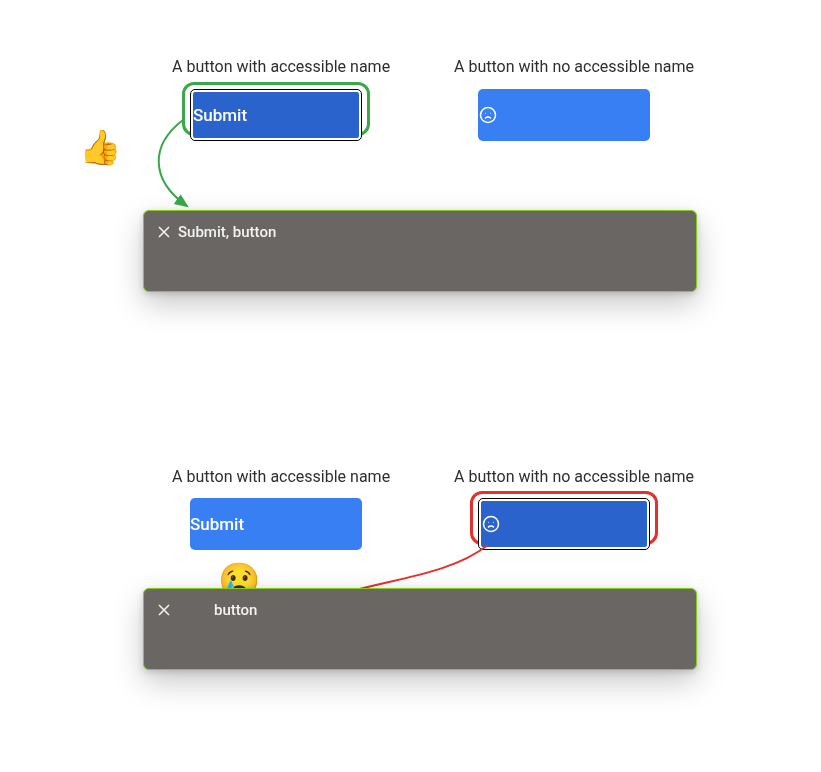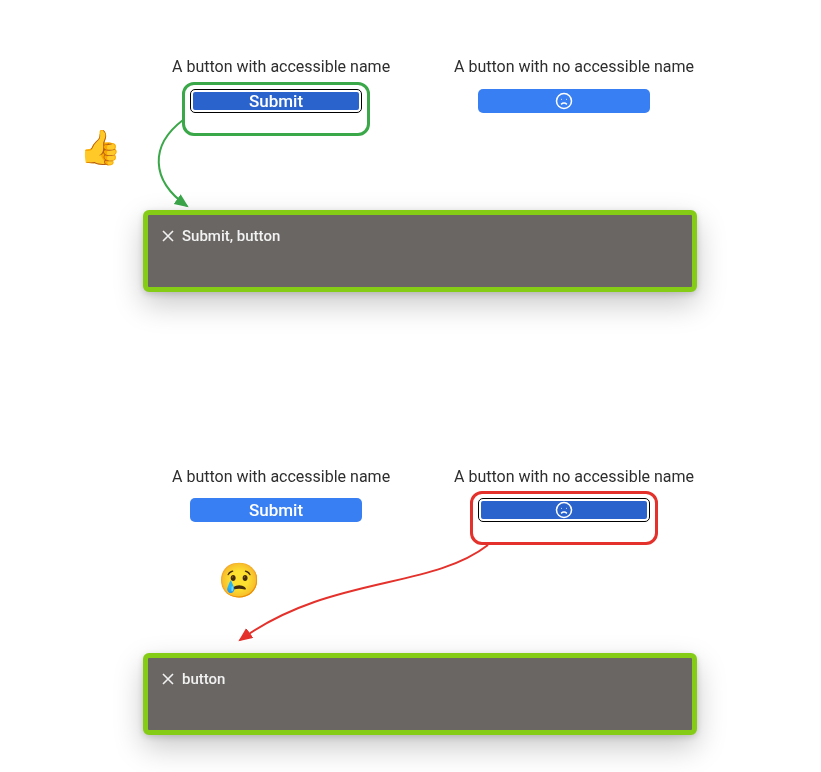--- a/index.html
+++ b/index.html
@@ -16,25 +16,25 @@
     padding-left: 12px;
   }
   .label {
     position: absolute;
     font-size: 16px;
     color: #2e2e2e;
     white-space: nowrap;
   }
   .btn {
     position: absolute;
-    height: 24px;
+    height: 52px;
     border-radius: 5px;
     display: flex;
     align-items: center;
-    justify-content: center;
+    justify-content: flex-start;
     font-size: 17px;
     font-weight: 500;
     color: #fff;
     box-sizing: border-box;
   }
   .btn-blue { background: #397ff4; }
   .btn-blue.selected {
     background: #2a63cc;
     border: 3px solid #ffffff;
     outline: 1px solid #000;
@@ -52,21 +52,21 @@
     position: absolute;
     font-size: 34px;
     line-height: 1;
   }
   .reader {
     position: absolute;
     left: 143px;
     width: 554px;
     height: 82px;
     background: #6a6663;
-    border: 5px solid #84cc16;
+    border: 1px solid #84cc16;
     border-radius: 6px;
     box-shadow: 0 12px 30px rgba(0,0,0,0.22), 0 2px 6px rgba(0,0,0,0.15);
     color: #f2f2f2;
     font-size: 15px;
     box-sizing: border-box;
     padding: 12px 14px 0 14px;
     display: flex;
     align-items: flex-start;
   }
   .reader .x {
@@ -160,21 +160,21 @@
 
   <svg class="arrow" style="left:0; top:0;" width="821" height="772">
     <defs>
       <marker id="ah-red" markerWidth="8" markerHeight="8" refX="6" refY="3" orient="auto">
         <path d="M0,0 L7,3 L0,6 Z" fill="#e4312b"></path>
       </marker>
     </defs>
     <path d="M 488 545 C 430 590, 330 575, 240 640" stroke="#e4312b" stroke-width="2" fill="none" marker-end="url(#ah-red)"></path>
   </svg>
 
-  <div class="reader" style="top:653px;">
+  <div class="reader" style="top:588px;gap:36px;">
     <span class="x">
       <svg viewBox="0 0 12 12" width="12" height="12" stroke="#f0f0f0" stroke-width="1.6">
         <path d="M1 1 L11 11 M11 1 L1 11"></path>
       </svg>
     </span>
     <span class="txt">button</span>
   </div>
 
 </div>
 

